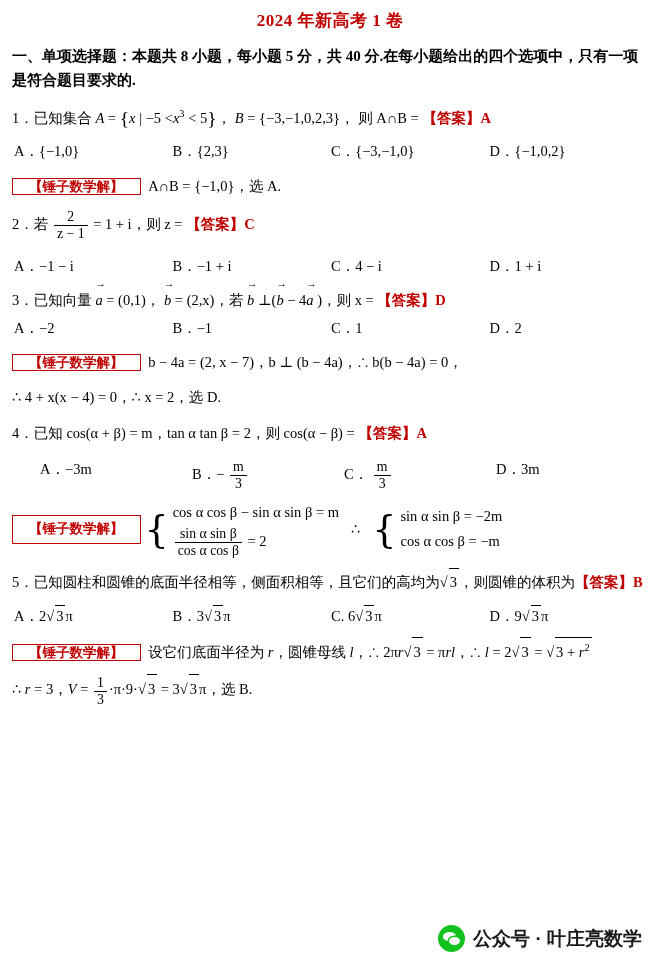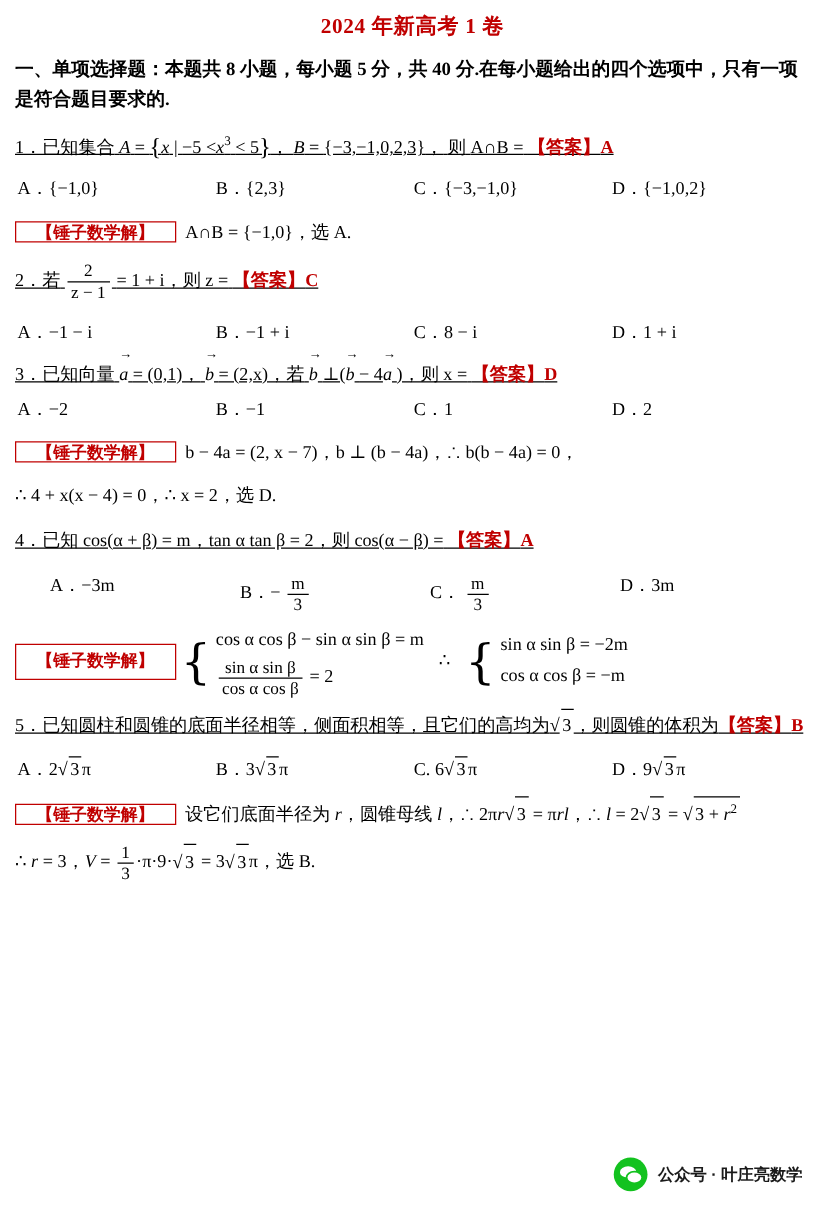--- a/index.html
+++ b/index.html
@@ -23,21 +23,21 @@
     font-size: 17px;
     margin: 2px 0 10px 0;
     letter-spacing: .5px;
   }
   .section-head {
     font-weight: bold;
     font-size: 15px;
     line-height: 1.62;
     margin-bottom: 9px;
   }
-  .q { margin-bottom: 2px; line-height: 1.85; text-decoration: underline; }
+  .q { margin-bottom: 2px; line-height: 1.85; }
   .opts {
     display: flex;
     margin: 4px 0 9px 2px;
   }
   .opts > span { display: inline-block; }
   .opt { width: 25%; }
   .ans { color: #c00000; font-weight: bold; }
   .ansbox { color: #c00000; font-weight: bold; }
   .sol { margin: 3px 0 9px 0; line-height: 1.95; }
   .tag {
@@ -95,21 +95,21 @@
     left: 0; right: 0; bottom: 6px;
     height: 42px;
   }
   .wechat {
     position: absolute;
     right: 18px; bottom: 12px;
     display: flex;
     align-items: center;
     gap: 8px;
     font-family: "Liberation Sans", sans-serif;
-    font-size: 13px;
+    font-size: 19px;
     font-weight: bold;
     color: #1a1a1a;
   }
   .wechat-badge {
     width: 27px; height: 27px;
     border-radius: 50%;
     background: #13c21f;
     position: relative;
     display: inline-block;
   }
@@ -171,21 +171,21 @@
     <span class="frac">
       <span class="num">2</span>
       <span class="den">z − 1</span>
     </span>
     <span>= 1 + i，则 z =</span>
     <span class="ansbox">【答案】</span><span class="ans">C</span>
   </div>
   <div class="opts" style="margin-top:14px;">
     <span class="opt">A．−1 − i</span>
     <span class="opt">B．−1 + i</span>
-    <span class="opt">C．8 − i</span>
+    <span class="opt">C．4 − i</span>
     <span class="opt">D．1 + i</span>
   </div>
 
   <div class="q">
     <span>3．已知向量</span>
     <span class="vec">a</span>
     <span>= (0,1)，</span>
     <span class="vec">b</span>
     <span>= (2,x)，若</span>
     <span class="vec">b</span>

